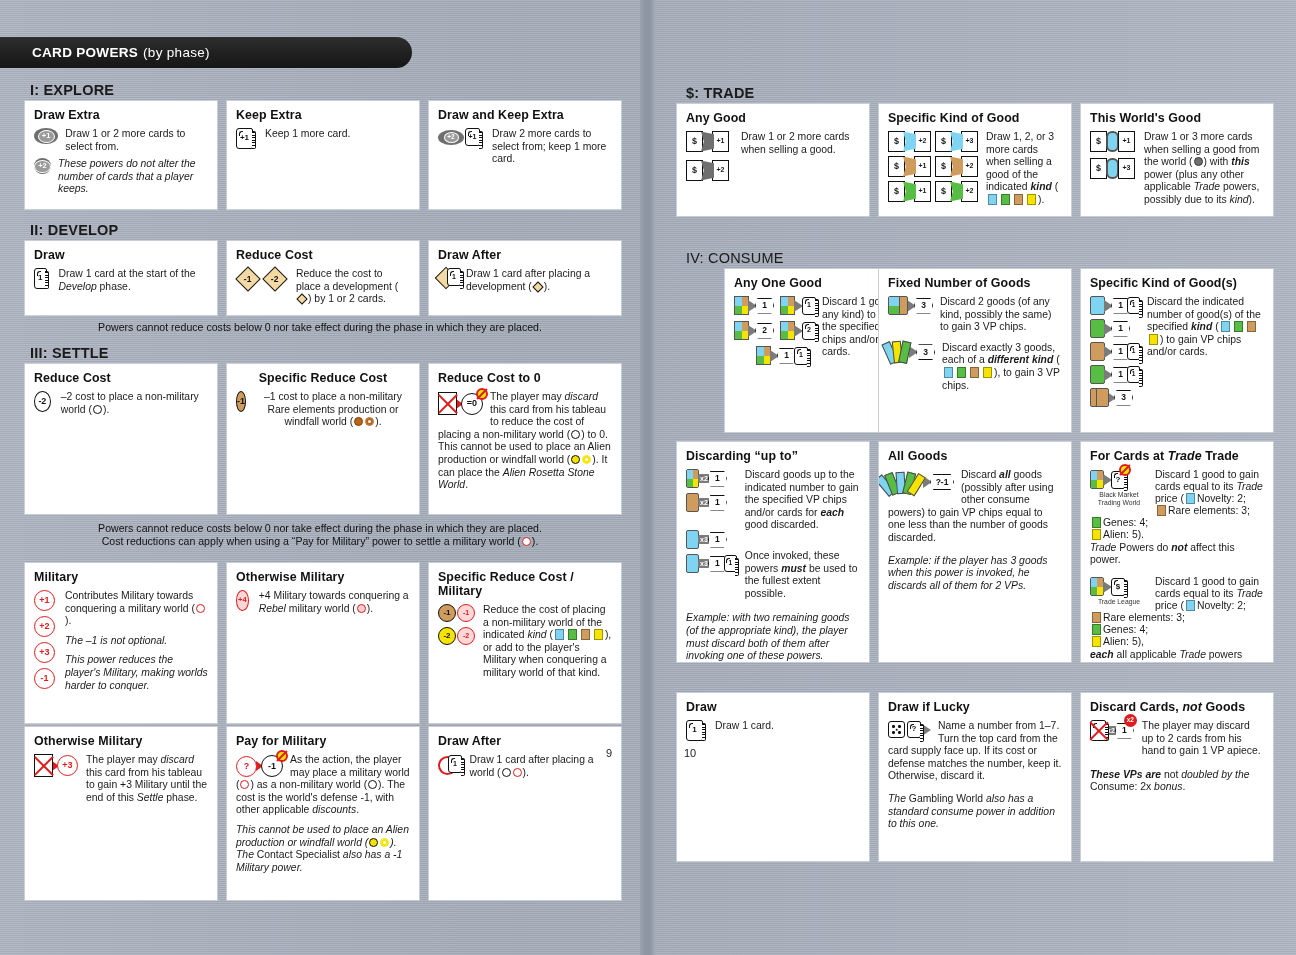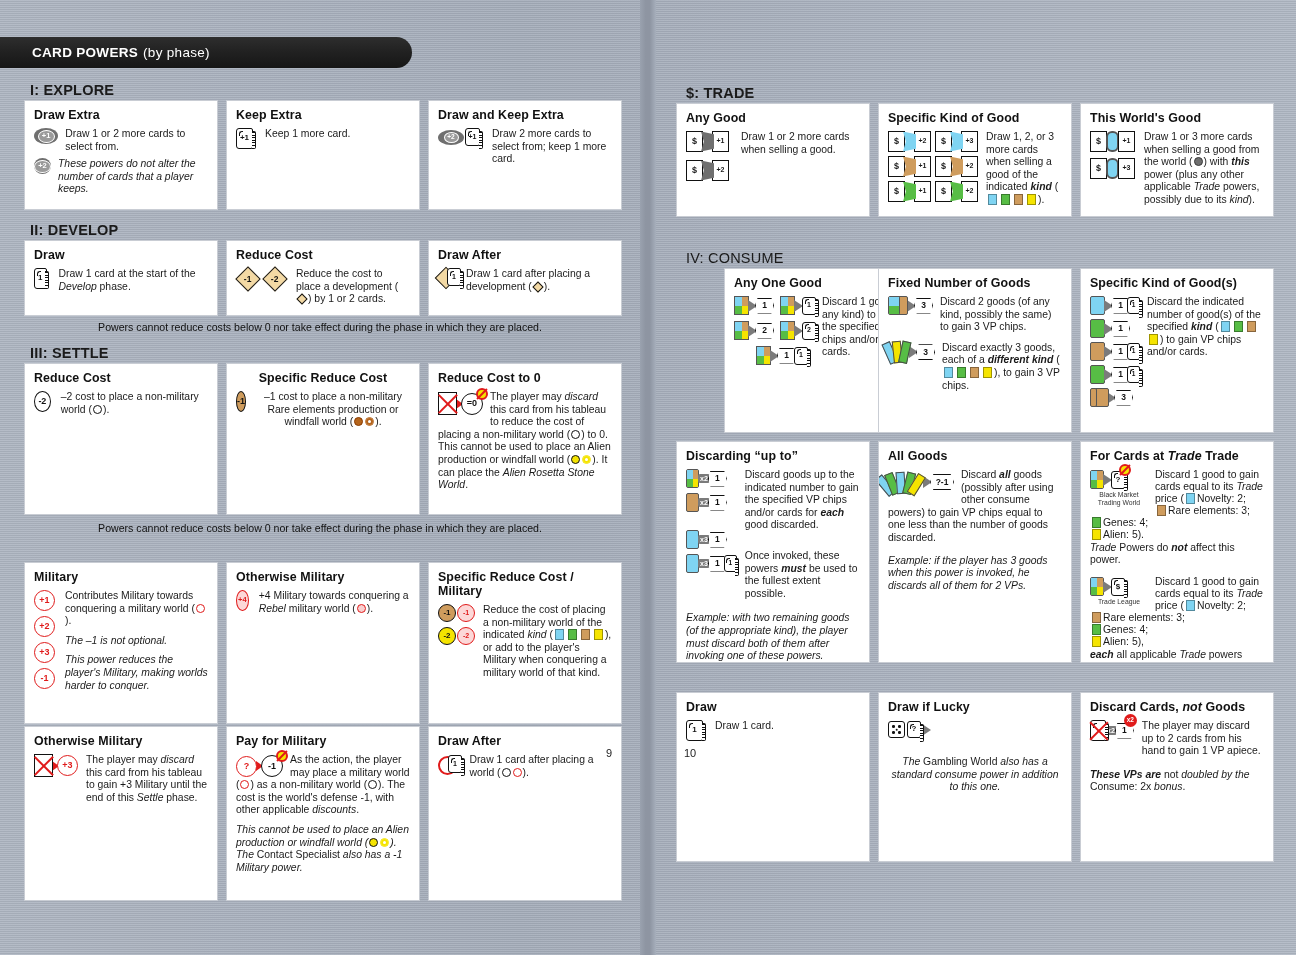--- a/index.html
+++ b/index.html
@@ -392,20 +392,21 @@
             <div class="nosign" style="position:absolute;right:-5px;top:-5px;"></div>
           </div>
         </div>
         <span>The player may </span><em>discard</em><span> this card from his tableau to reduce the cost of placing a non-military world (</span><span class="world-o"></span><span>) to 0. This cannot be used to place an Alien production or windfall world (</span><span class="world-o yellow"></span><span class="world-o yellowr"></span><span>). It can place the </span><em>Alien Rosetta Stone World</em><span>.</span>
         <div class="clr"></div>
       </div>
     </div>
 
     <div class="note" style="left:0; top:518px;">
       <div>Powers cannot reduce costs below 0 nor take effect during the phase in which they are placed.</div>
+      <div><span>Cost reductions can apply when using a “Pay for Military” power to settle a military world (</span><span class="world-o red"></span><span>).</span></div>
     </div>
 
     <div class="card" style="left:24px; top:558px; width:194px; height:162px;">
       <h3>Military</h3>
       <div class="body">
         <div class="irow" style="gap:10px;">
           <div class="iconcol">
             <div class="ico circ red">
                 <span>+1</span>
               </div>
@@ -945,22 +946,23 @@
               <i style="right:3px;top:3px;"></i>
               <i style="left:50%;top:50%;transform:translate(-50%,-50%);"></i>
               <i style="left:3px;bottom:3px;"></i>
               <i style="right:3px;bottom:3px;"></i>
             </div>
           <div class="ico cardglyph" style="width:14px;height:17px;font-size:8px;">
               <span>?</span>
             </div>
           <div class="garrow" style="border-left-color:#7b7b7b;"></div>
         </div>
+        <span>Name a number from 1–7. Turn the top card from the card supply face up. If its cost or defense matches the number, keep it. Otherwise, discard it.</span>
         <div class="clr"></div>
-        <p class="para" style="margin-top:16px;text-align:center;"><em><span>The </span><span style="font-style:normal;">Gambling World</span><span> also has a standard consume power in addition to this one.</span></em></p>
+        <p class="para" style="margin-top:10px;"><em><span>The </span><span style="font-style:normal;">Gambling World</span><span> also has a standard consume power in addition to this one.</span></em></p>
       </div>
     </div>
 
     <div class="card" style="left:424px; top:688px; width:194px; height:170px;">
       <h3><span>Discard Cards, </span><em>not</em><span> Goods</span></h3>
       <div class="body">
         <div class="irow" style="gap:8px;">
           <div class="crow">
             <div style="position:relative;">
               <div class="ico cardglyph" style="width:16px;height:21px;"></div>

